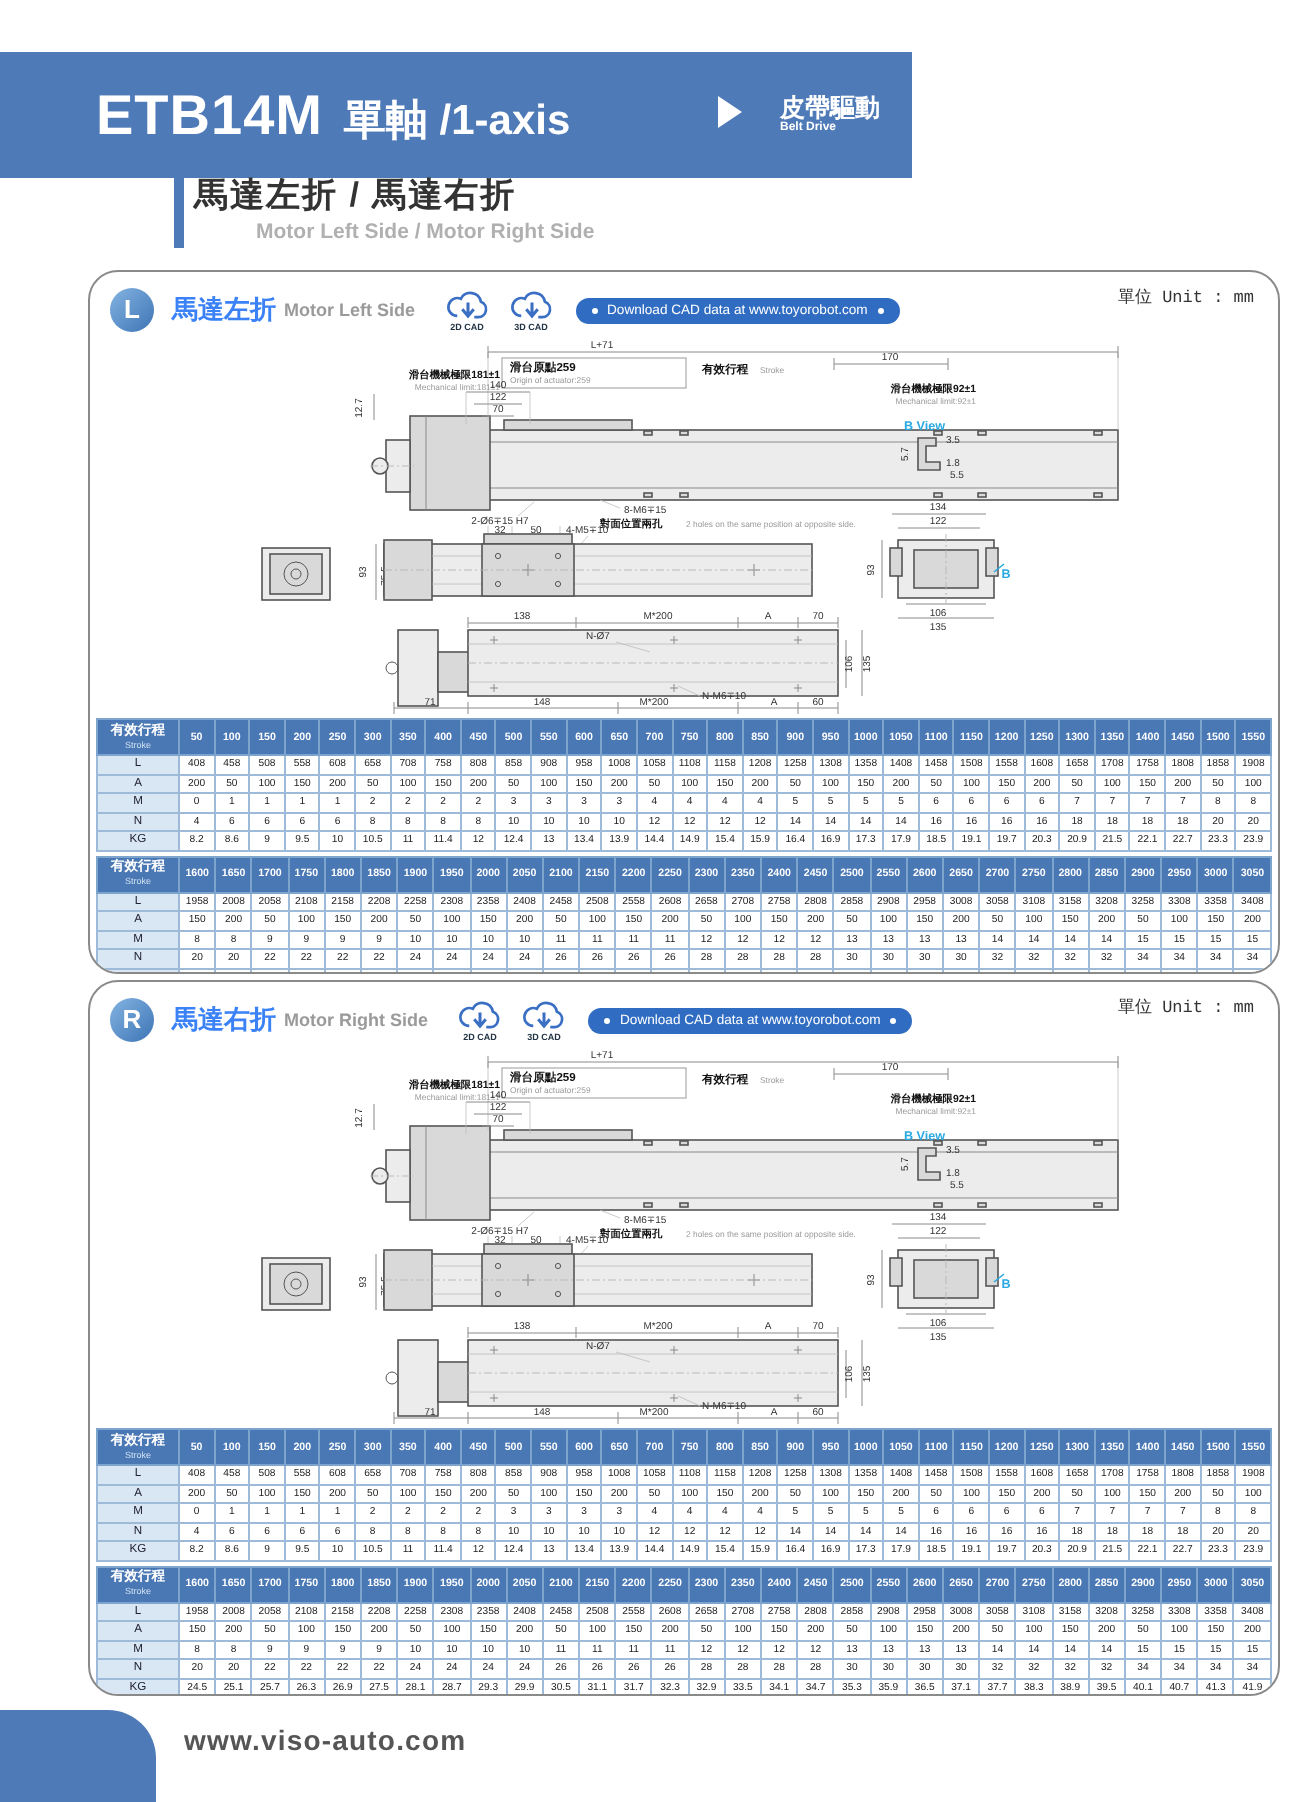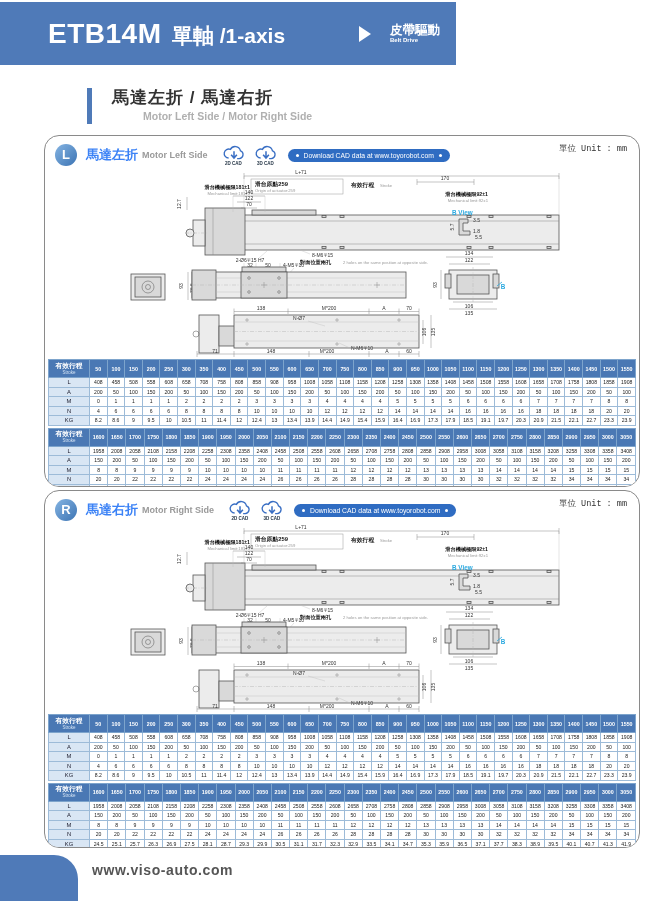--- a/index.html
+++ b/index.html
@@ -1,32 +1,32 @@
 <!DOCTYPE html>
 <html><head>
 <meta charset="utf-8">
 <style>
   html,body{margin:0;padding:0;}
   body{width:650px;height:901px;position:relative;background:#fff;
        font-family:"Liberation Sans","DejaVu Sans",sans-serif;overflow:hidden;}
 
   
-  .banner{position:absolute;left:0;top:2px;width:456px;height:63px;background:#4f7ab8;
+  .banner{position:absolute;left:0;top:26px;width:456px;height:63px;background:#4f7ab8;
           color:#fff;display:flex;align-items:center;}
   .banner-title{margin-left:48px;flex:1;white-space:nowrap;}
   .model{font-size:28px;font-weight:bold;letter-spacing:0.5px;}
   .axis{font-size:21px;font-weight:bold;margin-left:6px;}
-  .drive-badge{display:flex;align-items:center;gap:19px;margin-right:16px;}
+  .drive-badge{display:flex;align-items:flex-start;gap:19px;margin-right:16px;}
   .tri{width:0;height:0;border-left:12px solid #fff;border-top:8px solid transparent;
        border-bottom:8px solid transparent;}
   .drive-zh{font-size:12.5px;font-weight:bold;line-height:13px;}
   .drive-en{font-size:6px;font-weight:bold;line-height:7px;}
 
   
-  .section-head{position:absolute;left:48px;top:88px;display:flex;gap:20px;padding-left:39px;}
+  .section-head{position:absolute;left:48px;top:88px;display:flex;gap:5px;padding-left:39px;}
   .accent-bar{width:5px;height:36px;background:#4f7ab8;}
   .sec-zh{font-size:17px;font-weight:bold;color:#333;letter-spacing:1px;line-height:19px;}
   .sec-en{font-size:10.5px;color:#b0b0b0;font-weight:bold;margin-top:3px;margin-left:31px;}
 
   
   .panel{position:absolute;left:44px;width:596px;border:1.5px solid #8a8a8a;border-radius:15px;
          background:#fff;box-sizing:border-box;overflow:hidden;}
   #panels section:nth-of-type(1){top:135px;height:352px;}
   #panels section:nth-of-type(2){top:490px;height:358px;}
   .panel-head{position:relative;height:26px;margin:6px 10px 0 10px;display:flex;align-items:center;}

